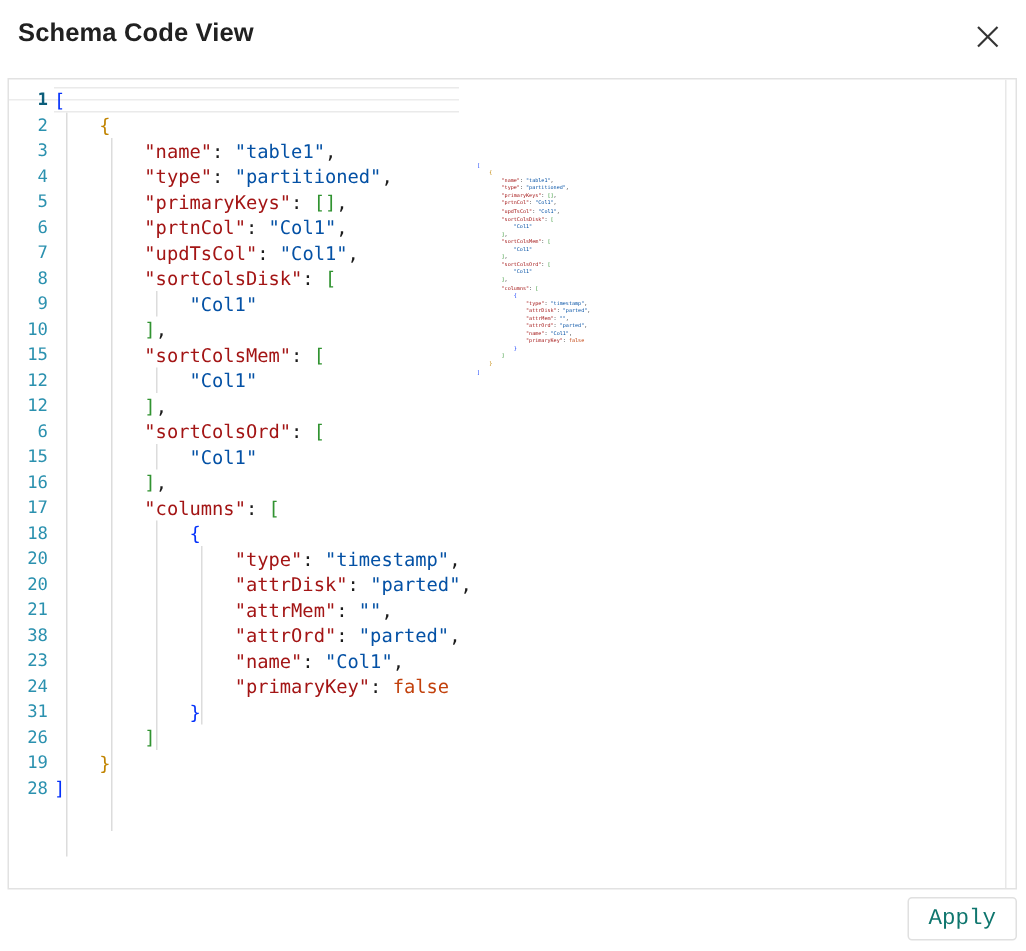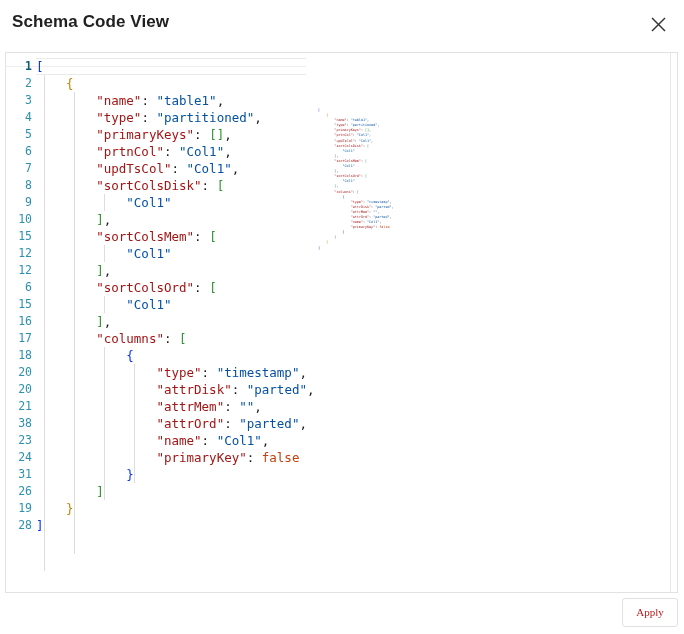--- a/index.html
+++ b/index.html
@@ -187,23 +187,23 @@
   .apply-button {
     position: absolute;
     right: 6px;
     top: 5px;
     min-width: 56px;
     height: 29px;
     padding: 0 13px;
     background: #ffffff;
     border: 1px solid #e0e0e0;
     border-radius: 3px;
-    font-family: Liberation Serif, serif;
-    font-size: 11px;
-    color: #b91c1c;
+    font-family: Liberation Mono, monospace;
+    font-size: 15px;
+    color: #0f766e;
     cursor: pointer;
     line-height: 27px;
     text-align: center;
   }
 </style>
 </head>
 <body>
 
 <div class="dialog">
 

